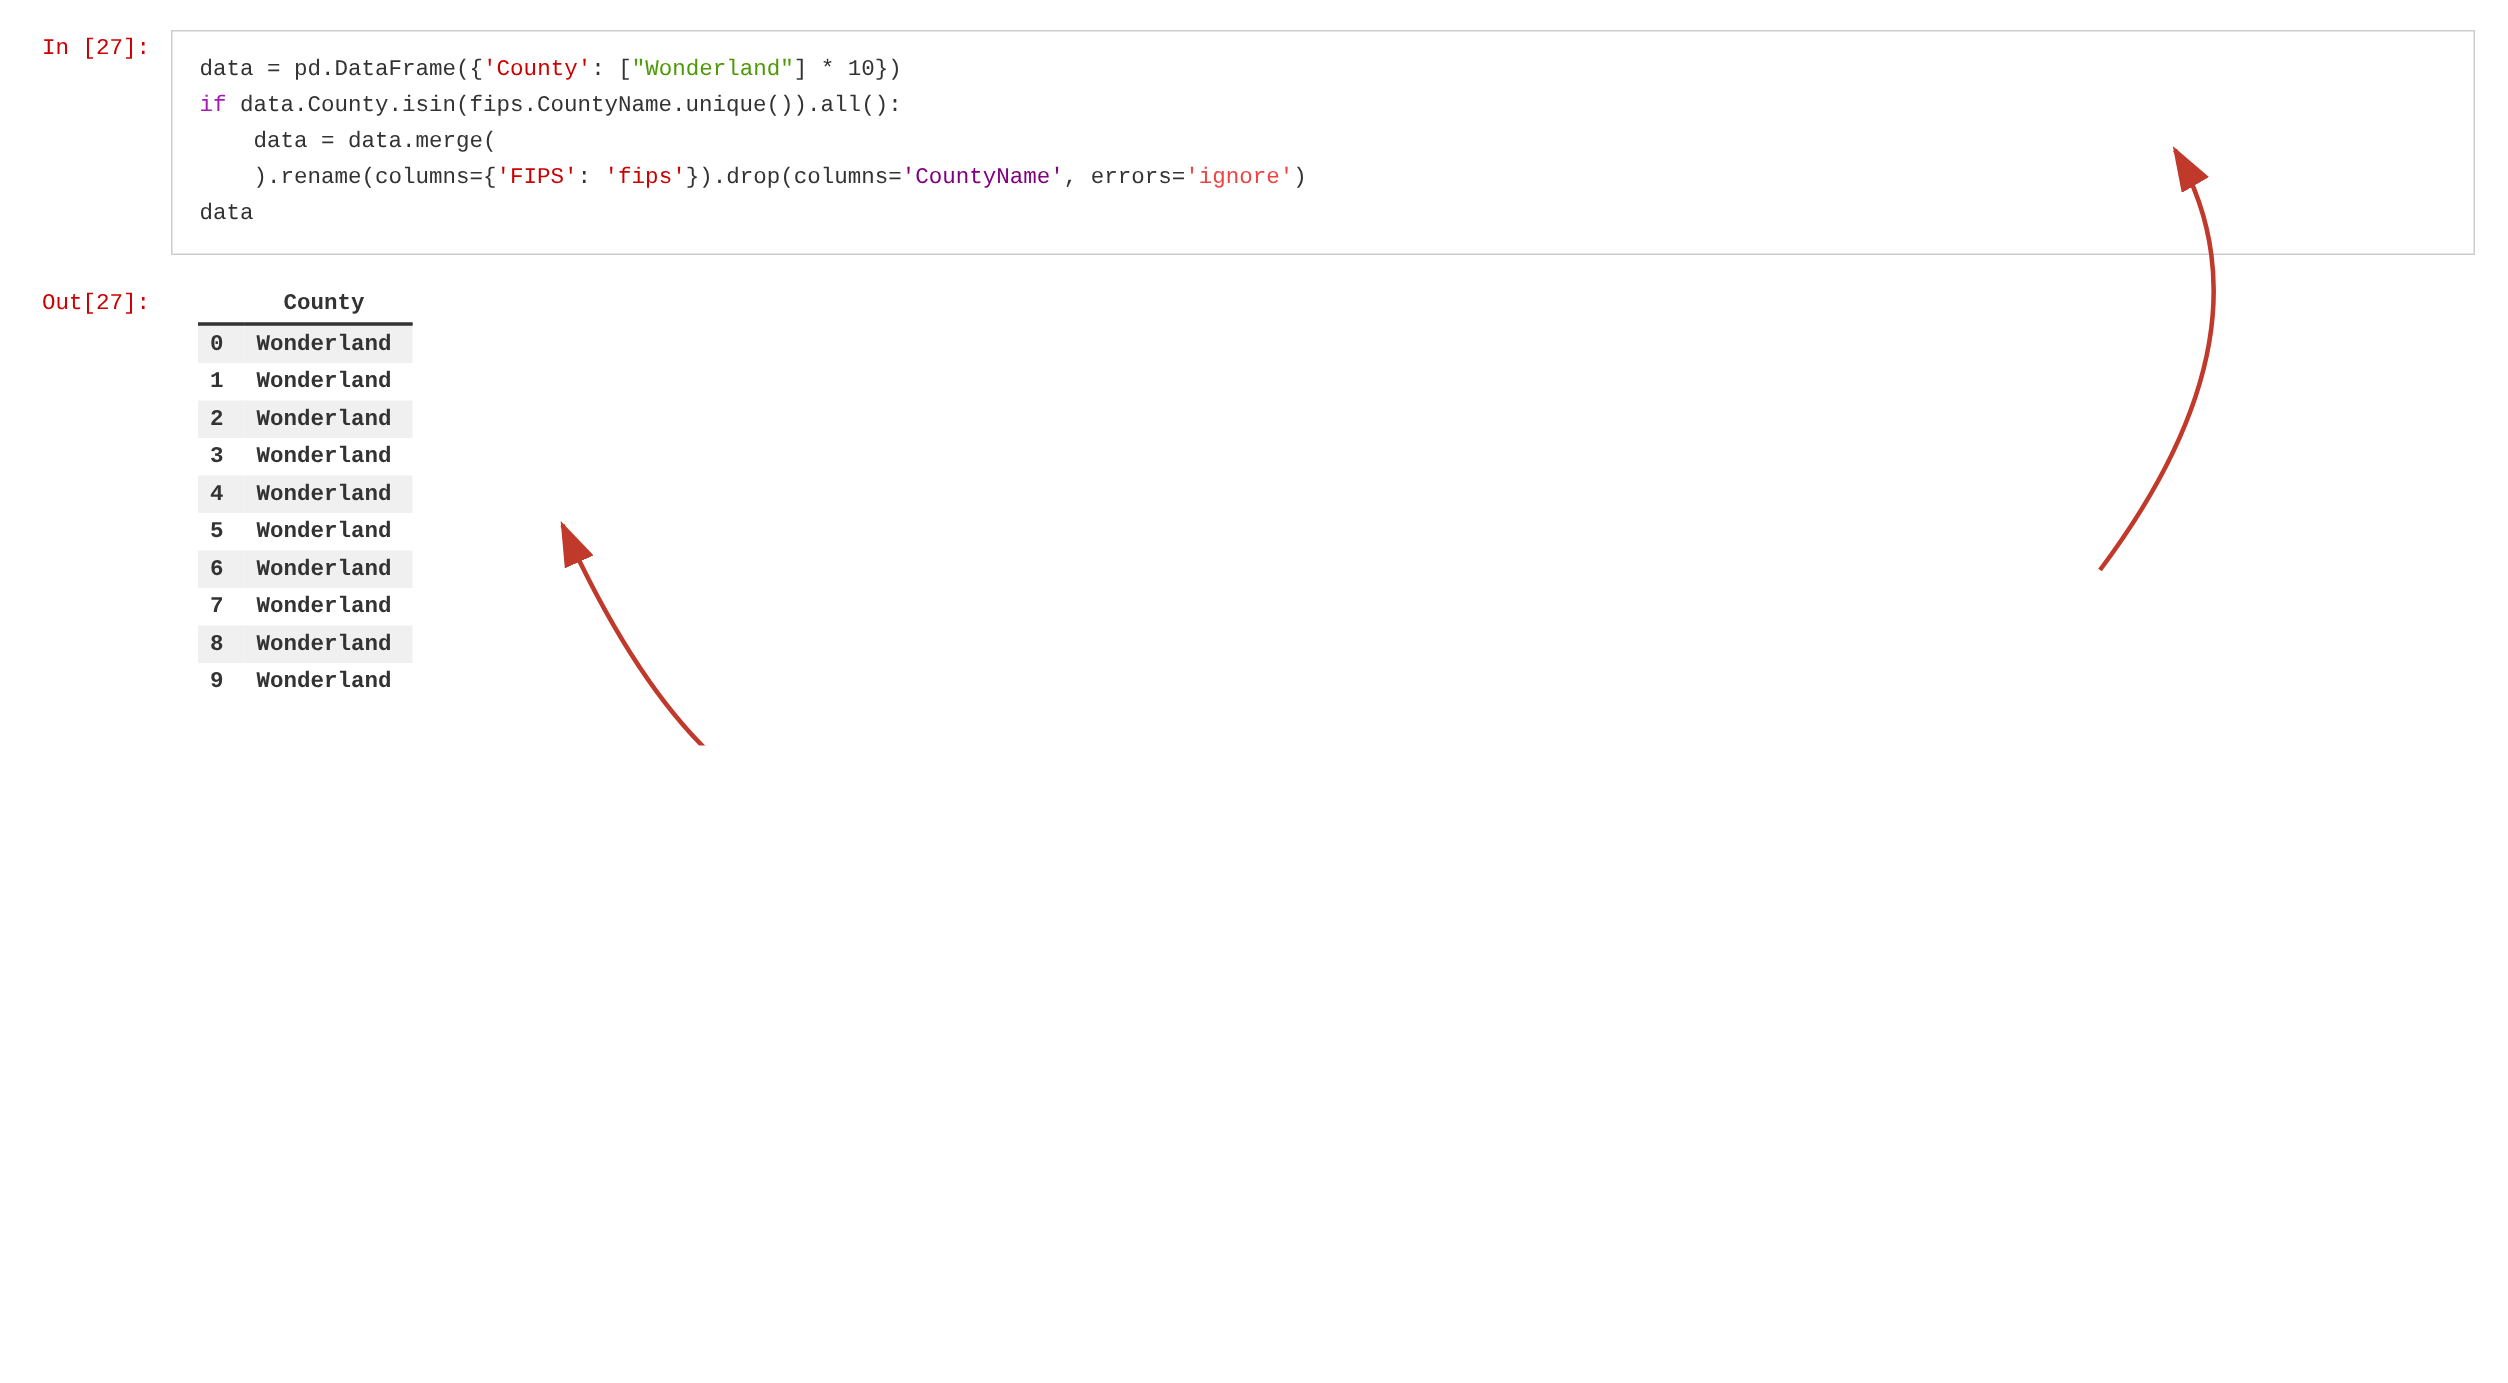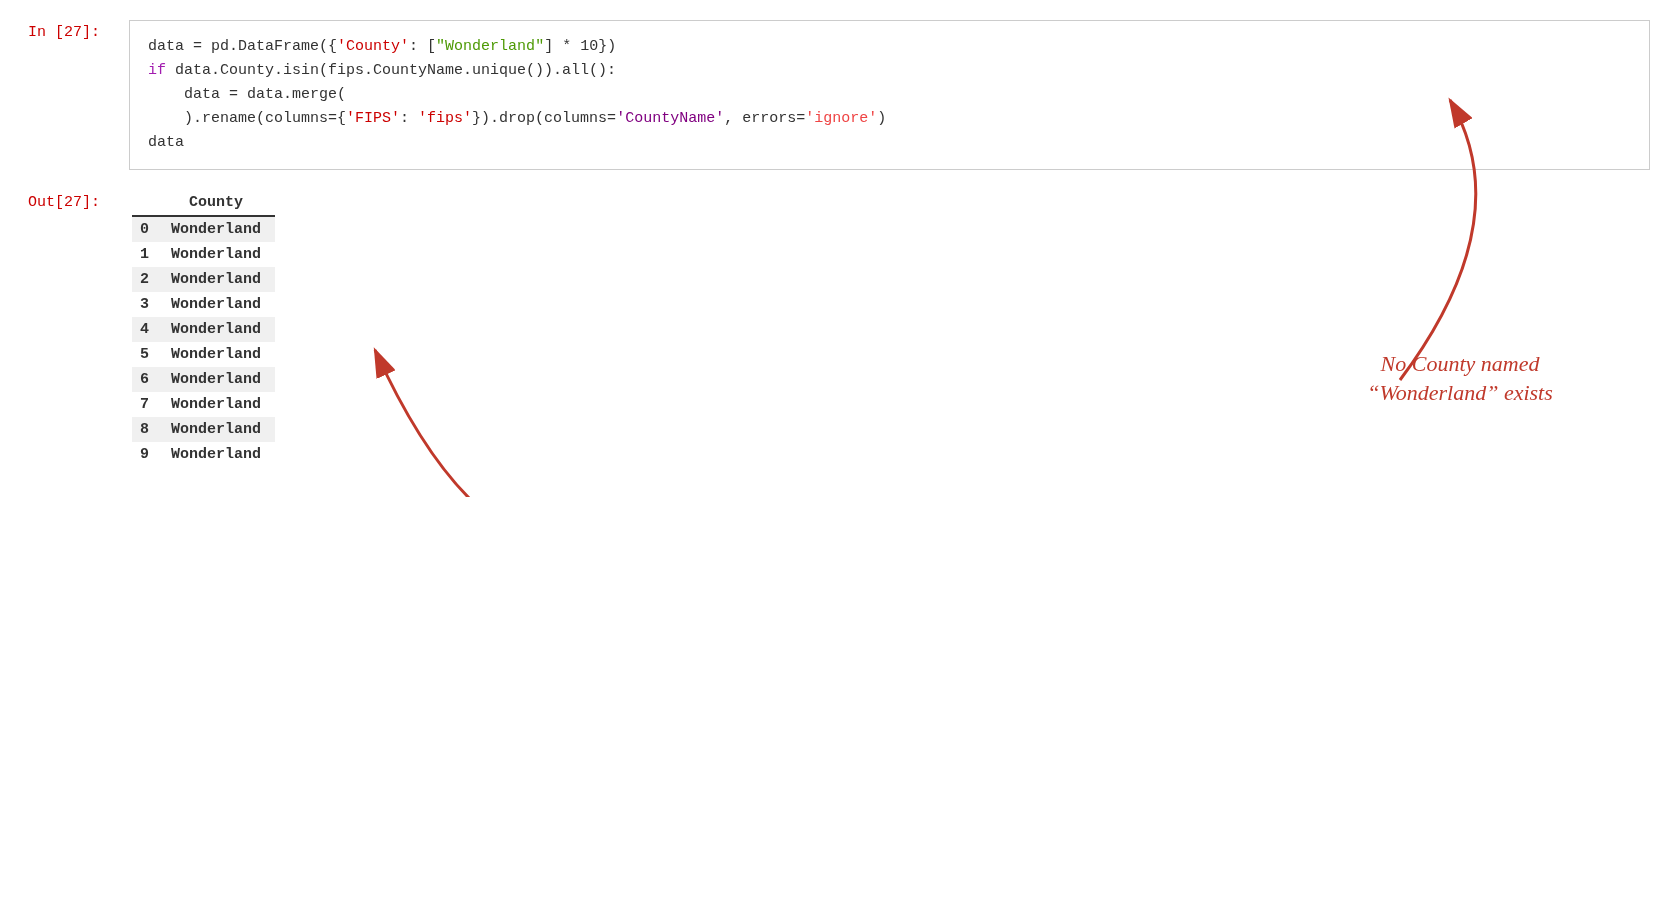--- a/index.html
+++ b/index.html
@@ -20,21 +20,21 @@
     .cell-row {
       display: flex;
       align-items: flex-start;
       margin-bottom: 20px;
     }
 
     .cell-label {
       color: #c00;
       font-size: 15px;
       white-space: nowrap;
-      margin-right: 19px;
+      margin-right: 4px;
       padding-top: 4px;
       min-width: 80px;
       text-align: right;
     }
 
     .code-block {
       border: 1px solid #ccc;
       background: #fff;
       padding: 14px 18px;
       flex: 1;
@@ -204,24 +204,20 @@
             </tr>
             <tr>
               <td>9</td>
               <td>Wonderland</td>
             </tr>
           </tbody>
       </table>
     </div>
   </div>
 
-  <div class="annotation-text" style="right: 30px; top: 330px; width: 320px;">
-    <span style="white-space:pre-line;">No County named
-“Wonderland” exists</span>
-  </div>
 
   <div class="annotation-text" style="left: 480px; top: 480px; width: 280px;">
     <span style="white-space:pre-line;">Column “fips” is not
 created</span>
   </div>
 
   <svg class="arrows-svg" id="arrows-svg" xmlns="http://www.w3.org/2000/svg">
     <defs>
       <marker id="arrowhead" markerWidth="10" markerHeight="7" refX="9" refY="3.5" orient="auto">
         <polygon points="0 0, 10 3.5, 0 7" fill="#c0392b"></polygon>

